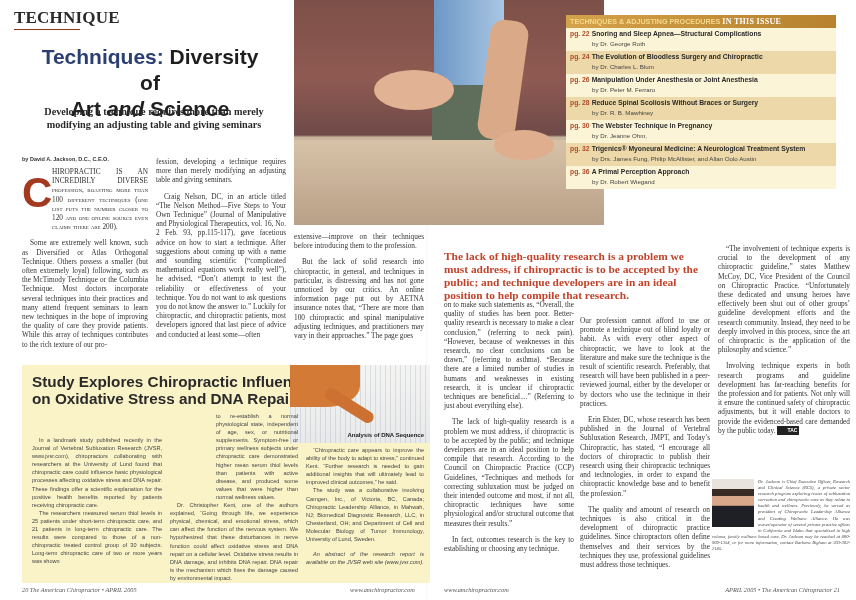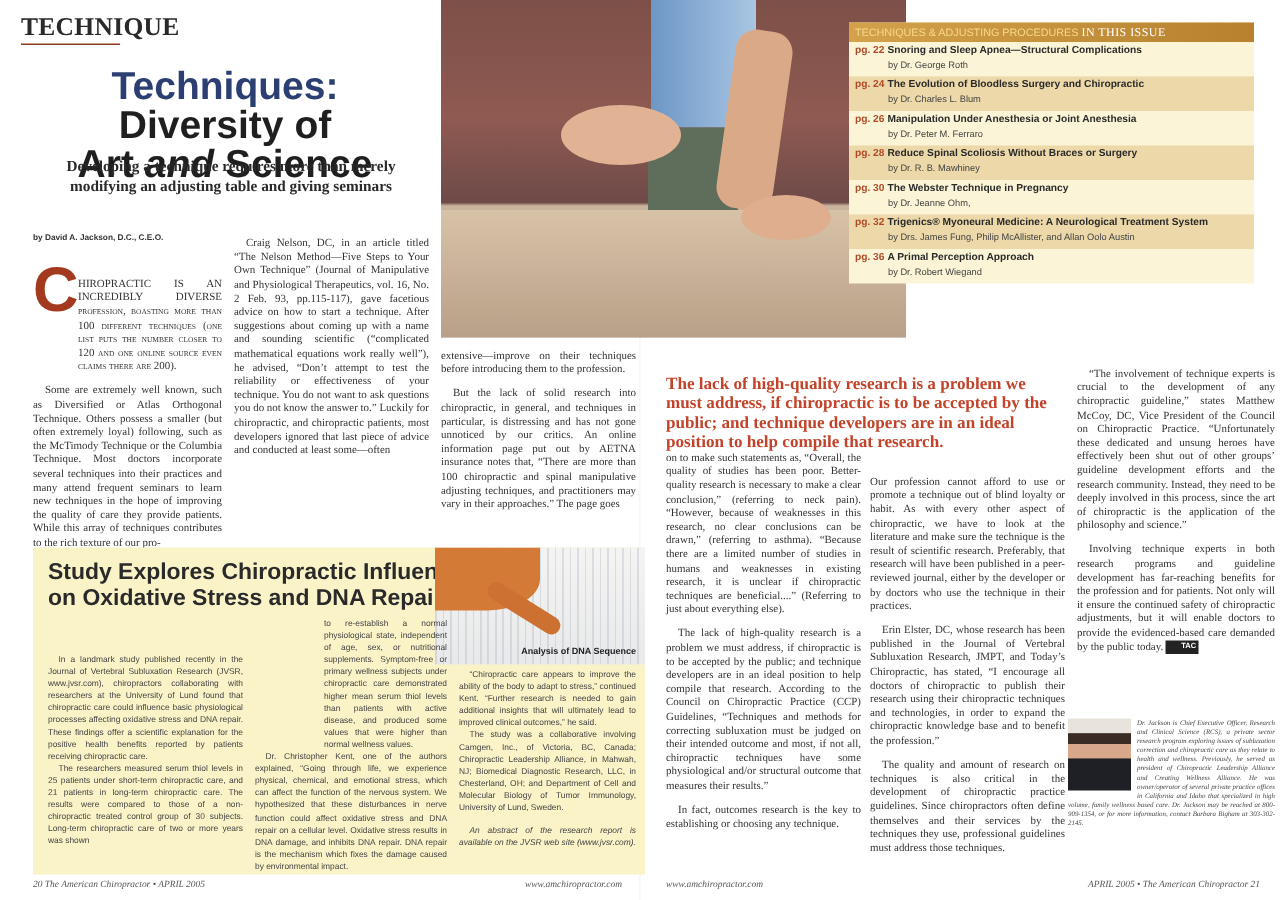--- a/index.html
+++ b/index.html
@@ -4,37 +4,37 @@
 <style>
   html,body{margin:0;padding:0;}
   body{width:856px;height:600px;position:relative;overflow:hidden;background:#fff;font-family:"Liberation Serif",serif;color:#222;}
   .abs{position:absolute;}
   .serif{font-family:"Liberation Serif",serif;}
   .col{font-size:7.3px;line-height:9.2px;text-align:justify;color:#333;}
   .col p{margin:0 0 7px 0;text-indent:8px;}
   .col p.noind{text-indent:0;}
   
   #section-tag{left:14px;top:8px;font-size:17px;font-weight:bold;letter-spacing:0.2px;color:#2a2a2a;border-bottom:1.5px solid #8b3a1e;padding-bottom:1px;width:66px;}
-  #title{left:30px;top:44px;width:240px;text-align:center;font-family:"Liberation Sans",sans-serif;font-weight:bold;font-size:26px;line-height:26px;color:#1f1f1f;}
+  #title{left:30px;top:44px;width:240px;text-align:center;font-family:"Liberation Sans",sans-serif;font-weight:bold;font-size:21px;line-height:26px;color:#1f1f1f;}
   #title .accent{color:#2b3f73;}
   #title i{font-style:italic;}
   #subtitle{left:22px;top:106px;width:264px;font-size:10.2px;font-weight:bold;line-height:12.5px;color:#2a2a2a;text-align:center;}
   #byline{left:22px;top:156px;font-family:"Liberation Sans",sans-serif;font-size:5.5px;font-weight:bold;color:#333;}
   #dropcap{left:22px;top:173px;font-family:"Liberation Sans",sans-serif;font-weight:bold;font-size:42px;line-height:40px;color:#a33a1f;}
   
   #photo{left:294px;top:0;width:310px;height:225px;background:linear-gradient(180deg,#7c5048 0%,#8f5a52 35%,#6e4a48 60%,#c9b49d 61%,#b79d83 100%);overflow:hidden;}
   #photo .shirt{position:absolute;left:140px;top:0;width:70px;height:85px;background:linear-gradient(90deg,#6d97c6,#a9c6e3);}
   #photo .pants{position:absolute;left:138px;top:85px;width:60px;height:55px;background:#5e6e5b;}
   #photo .arm{position:absolute;left:190px;top:20px;width:38px;height:120px;background:#d9a988;border-radius:14px;transform:rotate(8deg);}
   #photo .hand{position:absolute;left:80px;top:70px;width:80px;height:40px;background:#e1b394;border-radius:50%;}
   #photo .hand2{position:absolute;left:200px;top:130px;width:60px;height:30px;background:#dfae8e;border-radius:50%;}
   #photo .table{position:absolute;left:0;top:140px;width:310px;height:85px;background:linear-gradient(180deg,#d7c2a8,#b9a088);}
   
   #toc{left:566px;top:15px;width:270px;background:#fbf4d6;}
-  #toc-header{background:linear-gradient(90deg,#d4a24a,#b7812e);height:13px;font-family:"Liberation Sans",sans-serif;font-size:7.2px;font-weight:normal;color:#f7d98c;padding:2px 21px 0 4px;box-sizing:border-box;white-space:nowrap;}
+  #toc-header{background:linear-gradient(90deg,#d4a24a,#b7812e);height:13px;font-family:"Liberation Sans",sans-serif;font-size:7.2px;font-weight:bold;color:#f7d98c;padding:2px 21px 0 4px;box-sizing:border-box;white-space:nowrap;}
   #toc-header .strong{font-family:"Liberation Serif",serif;color:#fff;font-size:8px;letter-spacing:0.3px;}
   .toc-item{padding:2px 4px 1px 4px;height:23px;box-sizing:border-box;}
   .toc-item.alt{background:#ecd8a8;}
   .toc-line1{font-family:"Liberation Sans",sans-serif;font-size:6.8px;font-weight:bold;color:#2a2a2a;white-space:nowrap;}
   .toc-pg{color:#b04a26;margin-right:2px;}
   .toc-line2{font-family:"Liberation Sans",sans-serif;font-size:6.2px;color:#444;padding-left:22px;margin-top:3px;white-space:nowrap;}
   
   #pullquote{left:444px;top:250px;width:262px;font-weight:bold;font-size:11.4px;line-height:13px;color:#c2432a;}
   
   #study{left:22px;top:365px;width:408px;height:218px;background:#faf3c8;}
@@ -66,26 +66,27 @@
 <div class="abs" id="title">
   <span class="accent">Techniques:</span><span> Diversity of</span><br>
   <span>Art </span><i>and</i><span> Science</span>
 </div>
 
 <div class="abs" id="subtitle">Developing a technique requires more than merely modifying an adjusting table and giving seminars</div>
 <div class="abs" id="byline">by David A. Jackson, D.C., C.E.O.</div>
 
 <div class="abs" id="dropcap">C</div>
 
-<div class="abs col" style="left:22px;top:184px;width:126px;">
+<div class="abs col" style="left:22px;top:167px;width:126px;">
   <p class="noind" style="padding-left:30px;min-height:36px;font-variant:small-caps;">HIROPRACTIC IS AN INCREDIBLY DIVERSE profession, boasting more than 100 different techniques (one list puts the number closer to 120 and one online source even claims there are 200).</p>
   <p>Some are extremely well known, such as Diversified or Atlas Orthogonal Technique. Others possess a smaller (but often extremely loyal) following, such as the McTimody Technique or the Columbia Technique. Most doctors incorporate several techniques into their practices and many attend frequent seminars to learn new techniques in the hope of improving the quality of care they provide patients. While this array of techniques contributes to the rich texture of our pro-</p>
 </div>
 
 <div class="abs col" style="left:156px;top:157px;width:130px;">
+  <p class="noind">fession, developing a technique requires more than merely modifying an adjusting table and giving seminars.</p>
   <p>Craig Nelson, DC, in an article titled “The Nelson Method—Five Steps to Your Own Technique” (Journal of Manipulative and Physiological Therapeutics, vol. 16, No. 2 Feb. 93, pp.115-117), gave facetious advice on how to start a technique. After suggestions about coming up with a name and sounding scientific (“complicated mathematical equations work really well”), he advised, “Don’t attempt to test the reliability or effectiveness of your technique. You do not want to ask questions you do not know the answer to.” Luckily for chiropractic, and chiropractic patients, most developers ignored that last piece of advice and conducted at least some—often</p>
 </div>
 
 <div class="abs col" style="left:294px;top:232px;width:130px;">
   <p class="noind">extensive—improve on their techniques before introducing them to the profession.</p>
   <p>But the lack of solid research into chiropractic, in general, and techniques in particular, is distressing and has not gone unnoticed by our critics. An online information page put out by AETNA insurance notes that, “There are more than 100 chiropractic and spinal manipulative adjusting techniques, and practitioners may vary in their approaches.” The page goes</p>
 </div>
 
 <div class="abs" id="photo">
   <div class="table"></div>

